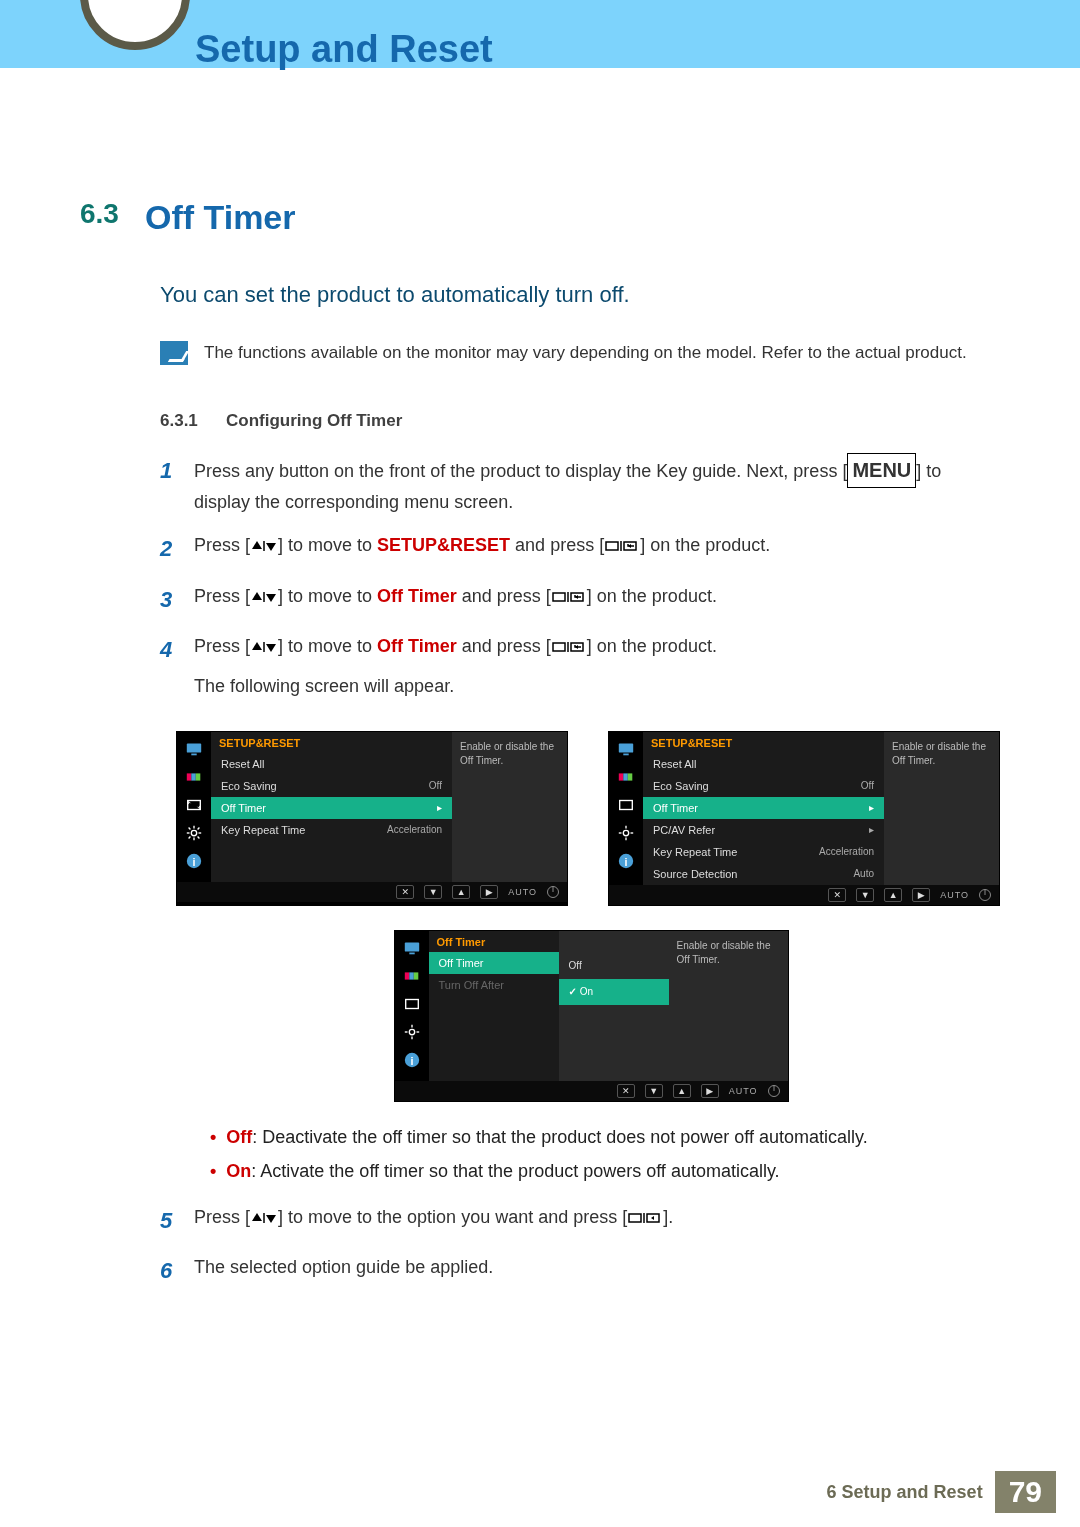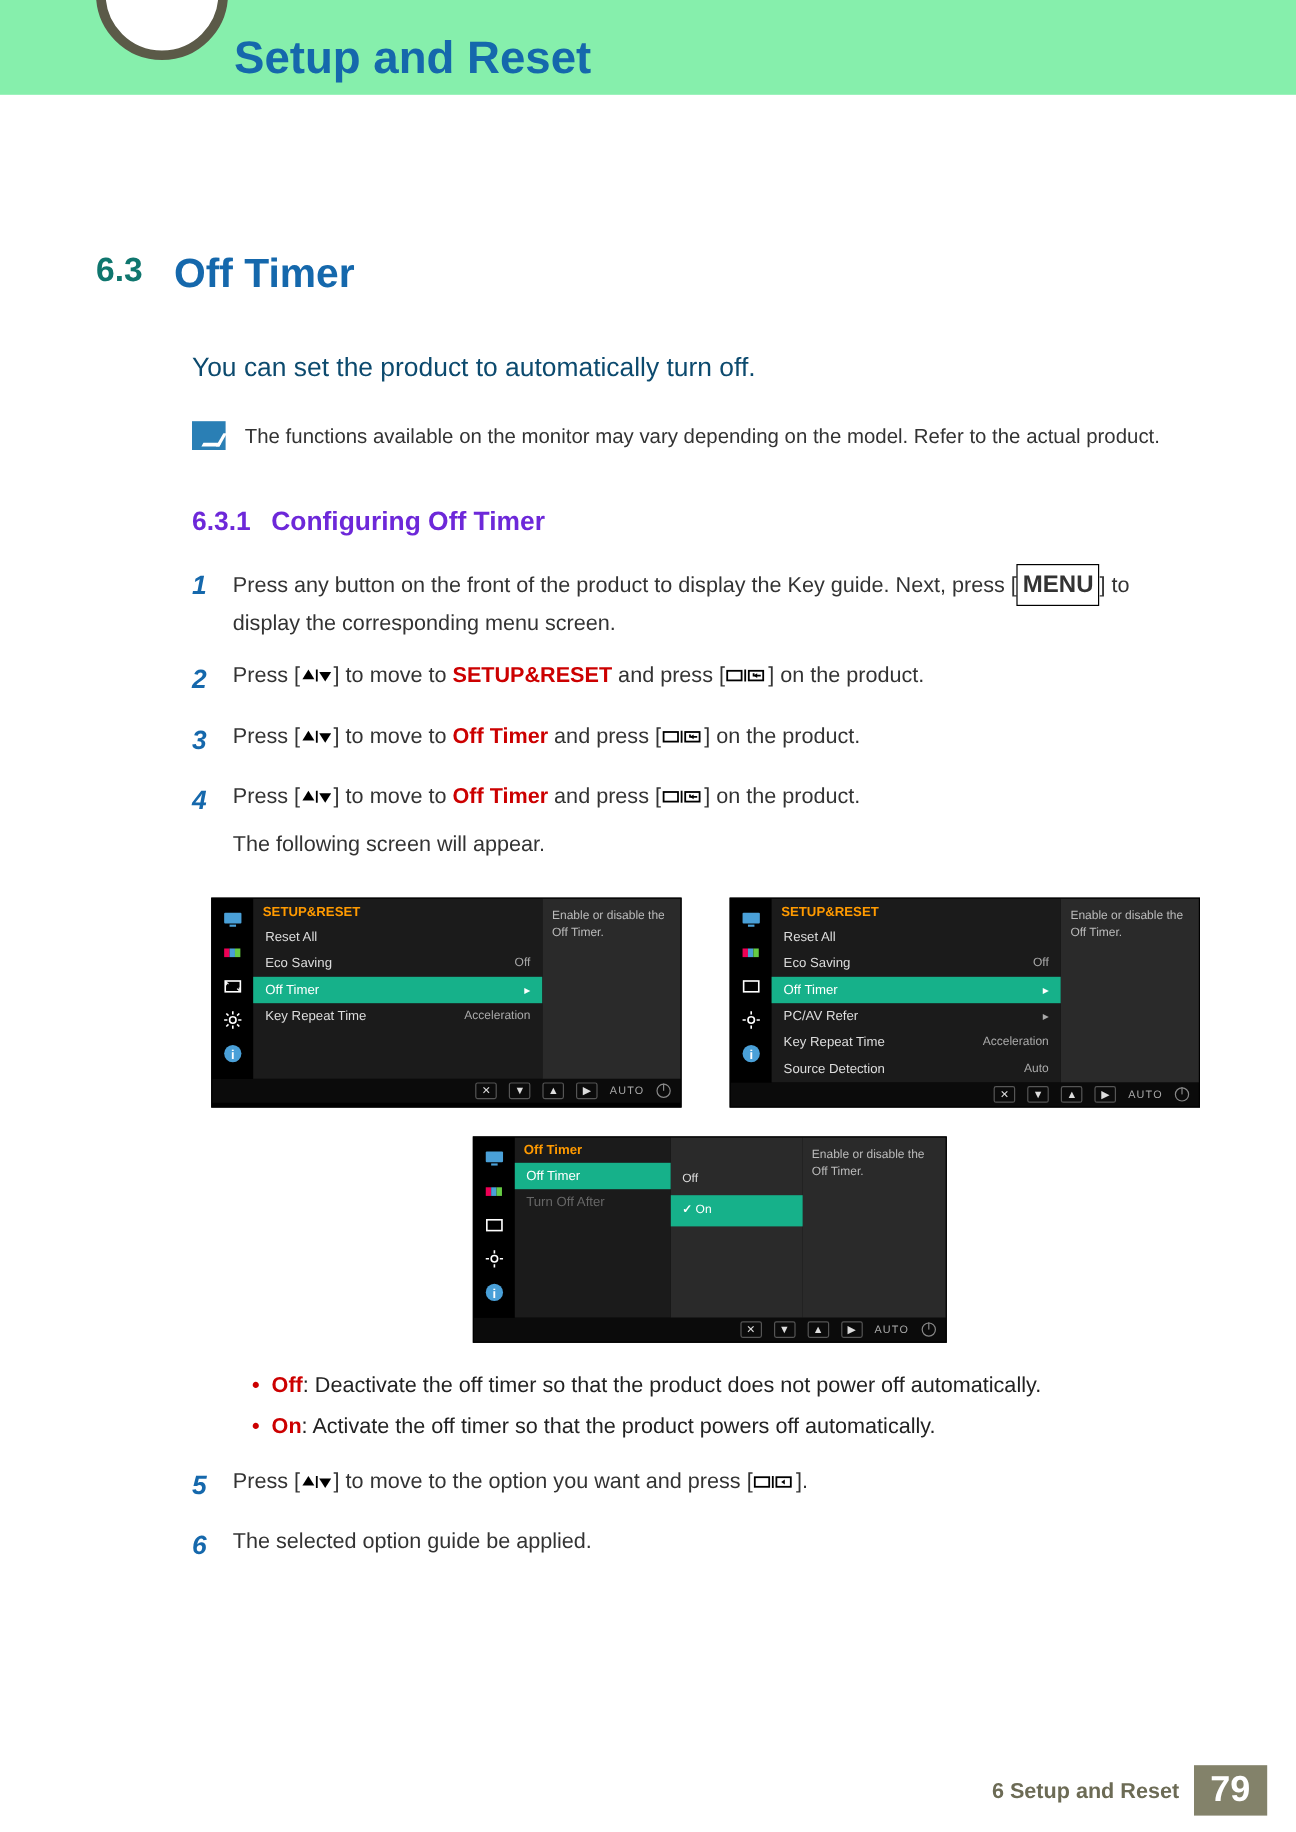--- a/index.html
+++ b/index.html
@@ -1,38 +1,38 @@
 <!DOCTYPE html>
 <html><head>
 <meta charset="utf-8">
 <style>
   * { box-sizing: border-box; margin: 0; padding: 0; }
   body { font-family: Arial, Helvetica, sans-serif; background: #fff; color: #222; width: 1080px; }
 
   
-  .header-band { height: 79px; background: #86efac; position: relative; }
+  .header-band { height: 68px; background: #7dd3fc; position: relative; }
   .header-band .chapter-circle-arc { position: absolute; left: 80px; top: 0; width: 110px; height: 74px; overflow: hidden; }
   .header-band .chapter-circle-arc .circ { width: 110px; height: 110px; border-radius: 50%; background: #fff; border: 8px solid #5b5a48; position: absolute; top: -60px; left: 0; }
   .page-title { position: absolute; left: 195px; top: 28px; font-size: 38px; font-weight: 700; color: #1568ac; }
 
   
   .content { padding: 40px 80px 140px 80px; }
 
   .sec-row { display: flex; margin-top: 90px; }
   .sec-num { width: 65px; font-size: 28px; font-weight: 700; color: #0f766e; }
   .sec-title { font-size: 34px; font-weight: 700; color: #1568ac; }
 
   .body-text { margin-left: 80px; margin-top: 40px; font-size: 22px; line-height: 1.6; color: #0c4a6e; }
 
-  .note-row { display: flex; align-items: flex-start; margin-left: 80px; margin-top: 28px; gap: 16px; }
+  .note-row { display: flex; align-items: center; margin-left: 80px; margin-top: 28px; gap: 16px; }
   .note-icon { width: 28px; height: 24px; background: #2a7fb5; position: relative; flex-shrink: 0; }
   .note-icon::after { content: ""; position: absolute; bottom: 3px; right: 2px; width: 12px; height: 8px; border-bottom: 3px solid #fff; border-right: 3px solid #fff; transform: skewX(-30deg); }
   .note-text { font-size: 17px; line-height: 1.55; color: #333; }
 
-  .subhead { margin-left: 80px; margin-top: 44px; font-size: 22px; font-weight: 700; color: #6d28d9; }
+  .subhead { margin-left: 80px; margin-top: 44px; font-size: 17px; font-weight: 700; color: #404040; }
   .subhead .num { display: inline-block; width: 66px; }
 
   .steps { margin-left: 80px; margin-top: 22px; }
   .step { display: flex; margin-top: 14px; font-size: 18px; line-height: 1.65; color: #333; }
   .step .sn { width: 34px; font-style: italic; font-weight: 700; color: #1568ac; font-size: 22px; flex-shrink: 0; }
   .step .st { flex: 1; }
   .st .bold-red { color: #c00; font-weight: 700; }
   .st .menu-box { display: inline-block; border: 1px solid #000; font-family: Arial; font-weight: 700; font-size: 20px; padding: 0 4px; vertical-align: baseline; }
   .icon-updown, .icon-enter { display: inline-flex; align-items: center; vertical-align: -2px; }
   .icon-updown svg, .icon-enter svg { height: 14px; }

